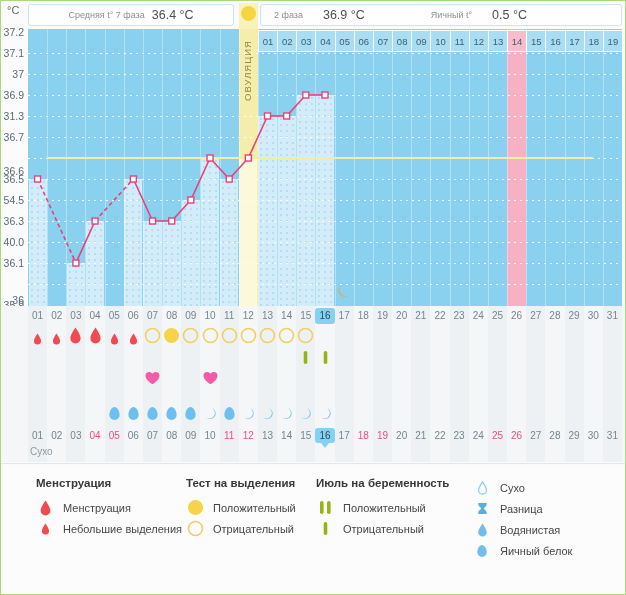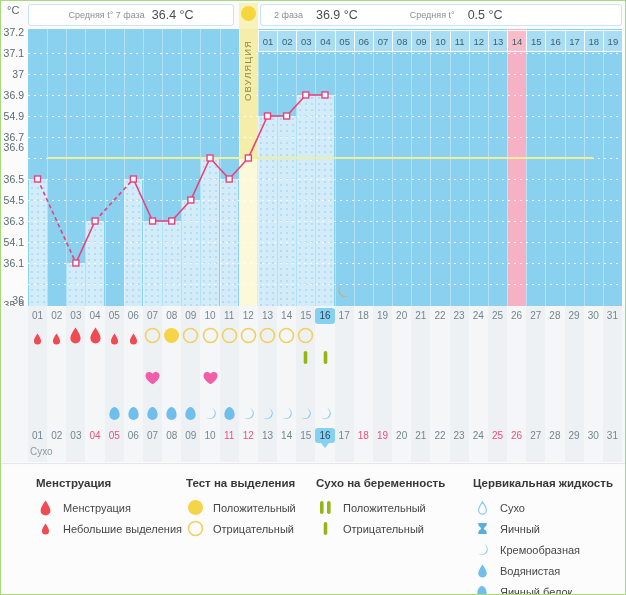--- a/index.html
+++ b/index.html
@@ -10,21 +10,21 @@
     font-family:"Liberation Sans","DejaVu Sans",sans-serif;
     -webkit-font-smoothing:antialiased;
   }
   .unit{position:absolute;left:6px;top:3px;font-size:11px;color:#5a6b73;}
   .hdr-box{
     position:absolute;top:3px;height:22px;background:#ffffff;
     border:1px solid #c7e5f3;border-radius:3px;box-sizing:border-box;
     display:flex;align-items:center;
   }
   .hdr-box1{left:27px;width:206px;justify-content:center;gap:7px;}
-  .hdr-box2{left:259px;width:362px;padding-left:13px;gap:13px;}
+  .hdr-box2{left:259px;width:362px;padding-left:13px;gap:20px;}
   .hdr-label{font-size:9px;color:#8a8f92;}
   .hdr-value{font-size:12.5px;color:#4b4f52;}
   .hdr-gap{width:26px;}
   .ovu-head-col{position:absolute;left:238px;top:2px;width:19px;height:26px;background:#f8f2bd;}
   .ovu-dot{position:absolute;left:2px;top:3px;width:15px;height:15px;border-radius:50%;background:#f6d63e;}
   #y-axis{position:absolute;left:0;top:0;width:24px;}
   .ytick{position:absolute;right:1px;width:23px;text-align:right;font-size:10.5px;color:#5a6b73;}
   #chart-area{position:absolute;left:27px;top:28px;width:594px;height:277px;background:#8ad1f0;overflow:hidden;}
   .col-sep{position:absolute;top:0;bottom:0;width:1px;background:rgba(255,255,255,0.35);}
   .bar{position:absolute;background:#d3ecfa;background-image:radial-gradient(rgba(120,180,215,.30) 1px,transparent 1.3px);background-size:6px 6px;}
@@ -68,36 +68,36 @@
   </div>
 
   <div class="ovu-head-col">
     <span class="ovu-dot"></span>
   </div>
 
   <div class="hdr-box hdr-box2">
     <span class="hdr-label">2 фаза</span>
     <span class="hdr-value">36.9 °C</span>
     <span class="hdr-gap"></span>
-    <span class="hdr-label">Средняя t°</span>
+    <span class="hdr-label">Яичный t°</span>
     <span class="hdr-value">0.5 °C</span>
   </div>
 
   <div id="y-axis">
       <div class="ytick" style="top: 25px;">37.2</div>
       <div class="ytick" style="top: 46px;">37.1</div>
       <div class="ytick" style="top: 67px;">37</div>
       <div class="ytick" style="top: 88px;">36.9</div>
-      <div class="ytick" style="top: 109px;">54.9</div>
+      <div class="ytick" style="top: 109px;">31.3</div>
       <div class="ytick" style="top: 130px;">36.7</div>
-      <div class="ytick" style="top: 140px;">36.6</div>
+      <div class="ytick" style="top: 164px;">36.6</div>
       <div class="ytick" style="top: 172px;">36.5</div>
       <div class="ytick" style="top: 193px;">54.5</div>
       <div class="ytick" style="top: 214px;">36.3</div>
-      <div class="ytick" style="top: 235px;">54.1</div>
+      <div class="ytick" style="top: 235px;">40.0</div>
       <div class="ytick" style="top: 256px;">36.1</div>
       <div class="ytick" style="top: 293px;">36</div>
       <div class="ytick" style="top: 298px;">35.9</div>
     </div>
   <div id="chart-area">
       <div class="ovu-col" style="left: 210.774px; width: 19.1613px;"></div>
       <div class="period-col" style="left: 479.032px; width: 19.1613px;"></div>
       <div class="bar" style="left: 0.5px; width: 18.1613px; top: 150px; height: 127px;"></div>
       <div class="bar" style="left: 38.8226px; width: 18.1613px; top: 234px; height: 43px;"></div>
       <div class="bar" style="left: 57.9839px; width: 18.1613px; top: 192px; height: 85px;"></div>
@@ -433,67 +433,56 @@
         <span class="lg-ic">
           <svg width="17" height="17" viewBox="0 0 17 17">
               <circle cx="8.5" cy="8.5" r="7" fill="none" stroke="#f0d060" stroke-width="1.6"></circle>
             </svg>
         </span>
         <span class="lg-txt">Отрицательный</span>
       </div>
     </div>
 
     <div class="lg-sec" style="left:315px;top:11px;">
-      <div class="lg-title">Сухо на беременность</div>
+      <div class="lg-title">Июль на беременность</div>
       <div class="lg-item">
         <span class="lg-ic">
           <svg width="13" height="15" viewBox="0 0 13 15">
               <rect x="1" y="1" width="3.6" height="13" rx="1.8" fill="#94b515"></rect>
               <rect x="8" y="1" width="3.6" height="13" rx="1.8" fill="#94b515"></rect>
             </svg>
         </span>
         <span class="lg-txt">Положительный</span>
       </div>
       <div class="lg-item">
         <span class="lg-ic">
           <svg width="13" height="15" viewBox="0 0 13 15">
               <rect x="4.7" y="1" width="3.6" height="13" rx="1.8" fill="#94b515"></rect>
             </svg>
         </span>
         <span class="lg-txt">Отрицательный</span>
       </div>
     </div>
 
     <div class="lg-sec" style="left:472px;top:11px;">
-      <div class="lg-title">Цервикальная жидкость</div>
       <div class="lg-item">
         <span class="lg-ic">
           <svg width="11" height="14" viewBox="0 0 14 18">
               <path d="M7 1.2C7 1.2 2 8.3 2 12a5 5 0 0 0 10 0C12 8.3 7 1.2 7 1.2Z" fill="none" stroke="#8ecdf0" stroke-width="1.6"></path>
             </svg>
         </span>
         <span class="lg-txt">Сухо</span>
       </div>
       <div class="lg-item">
         <span class="lg-ic">
           <svg width="13" height="13" viewBox="0 0 14 14">
               <path d="M2.5 1.2h9v1.3c0 2.6-3 3.4-3 4.5s3 1.9 3 4.5v1.3h-9v-1.3c0-2.6 3-3.4 3-4.5s-3-1.9-3-4.5Z" fill="#5aaede"></path>
             </svg>
         </span>
-        <span class="lg-txt">Яичный</span>
-      </div>
-      <div class="lg-item">
-        <span class="lg-ic">
-          <svg width="13" height="13" viewBox="0 0 14 14">
-              <g transform="translate(14,0) scale(-1,1)">
-                <path d="M5.3 1.3A6 6 0 1 0 11.2 11.6 5.5 5.5 0 0 1 5.3 1.3Z" fill="#6fbeec"></path>
-              </g>
-            </svg>
-        </span>
-        <span class="lg-txt">Кремообразная</span>
+        <span class="lg-txt">Разница</span>
       </div>
       <div class="lg-item">
         <span class="lg-ic">
           <svg width="11" height="14" viewBox="0 0 14 18">
               <path d="M7 .5C7 .5 1.5 8 1.5 12a5.5 5.5 0 0 0 11 0C12.5 8 7 .5 7 .5Z" fill="#6fbeec"></path>
             </svg>
         </span>
         <span class="lg-txt">Водянистая</span>
       </div>
       <div class="lg-item">

